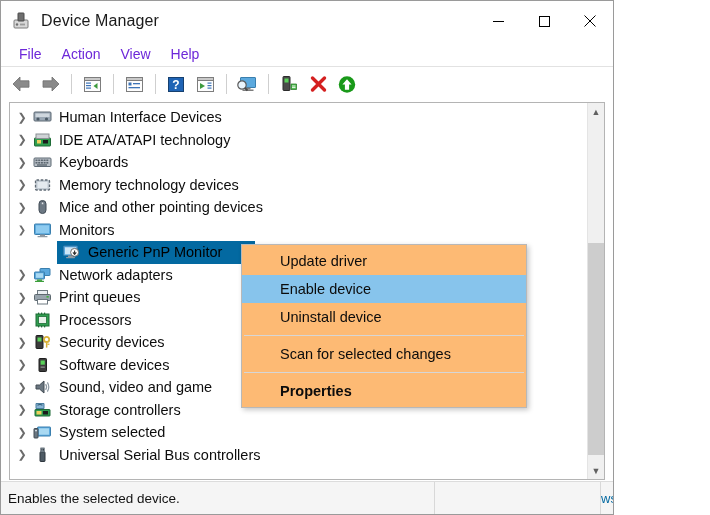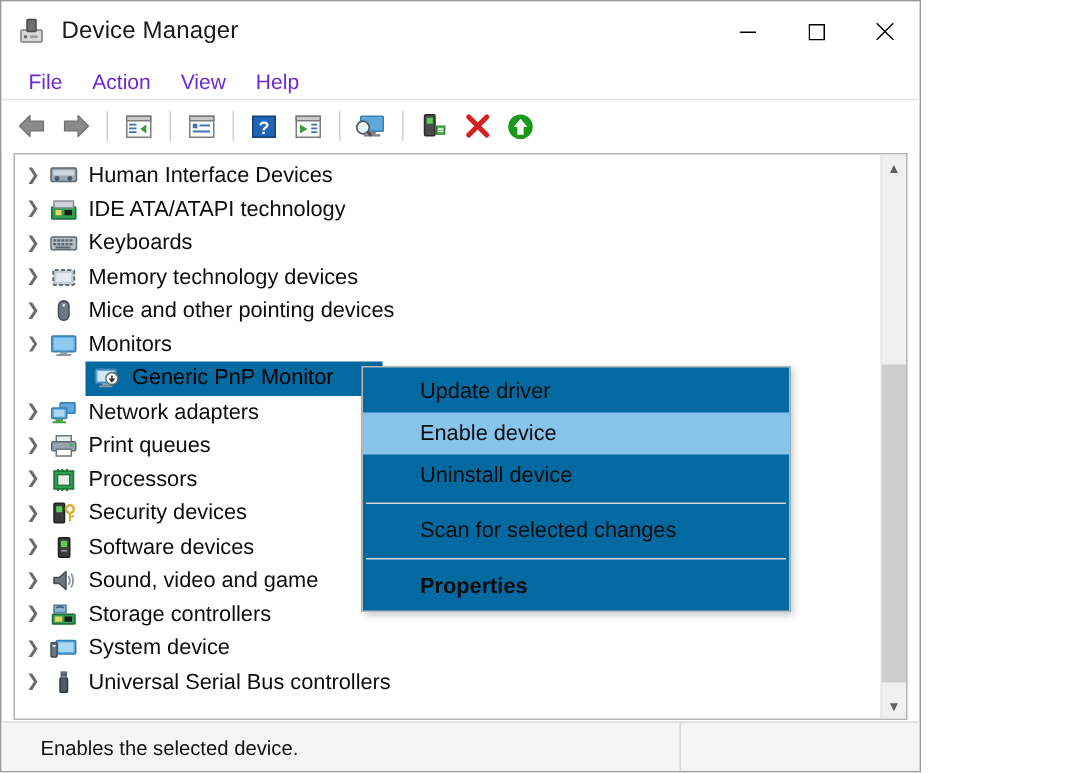--- a/index.html
+++ b/index.html
@@ -202,21 +202,20 @@
     position: absolute;
     left: 0;
     right: 0;
     bottom: 0;
     height: 33px;
     background: #f5f5f5;
     border-top: 1px solid #dcdcdc;
     display: flex;
     align-items: center;
     box-sizing: border-box;
-    padding-left: 19px;
   }
   .status-pane-1 {
     flex: 0 0 434px;
     padding-left: 7px;
     font-size: 13.5px;
     color: #121212;
     border-right: 1px solid #d8d8d8;
     height: 100%;
     display: flex;
     align-items: center;
@@ -240,21 +239,21 @@
     font-family: Liberation Sans, sans-serif;
     box-sizing: border-box;
   }
 
   
   .ctxmenu {
     position: absolute;
     left: 240px;
     top: 243px;
     width: 286px;
-    background: #0369a1;
+    background: #fdba74;
     border: 1px solid #b8b8b8;
     box-shadow: 2px 2px 5px rgba(0,0,0,0.22);
     padding: 2px 0;
     box-sizing: border-box;
     z-index: 50;
   }
   .ctx-item {
     height: 28px;
     display: flex;
     align-items: center;
@@ -615,21 +614,21 @@
       <div class="tree-row">
         <span class="chev">❯</span>
         <span class="ico">
           <svg width="19" height="16" viewBox="0 0 19 16">
             <rect x="4.5" y="3" width="13" height="9" rx="0.6" fill="#5ba9de" stroke="#3a7fae" stroke-width="1"></rect>
             <rect x="6" y="4.3" width="10" height="6.4" fill="#a9d9f2"></rect>
             <rect x="1" y="4.5" width="4" height="9.5" rx="0.6" fill="#6a7680" stroke="#434c54" stroke-width="1"></rect>
             <rect x="2" y="6" width="2" height="1.3" fill="#cfd7de"></rect>
           </svg>
         </span>
-        <span class="lbl">System device</span>
+        <span class="lbl">System selected</span>
       </div>
 
       <div class="tree-row">
         <span class="chev">❯</span>
         <span class="ico">
           <svg width="19" height="16" viewBox="0 0 19 16">
             <rect x="7" y="5" width="5" height="9.5" rx="0.6" fill="#4e5a64" stroke="#2f373e" stroke-width="1"></rect>
             <rect x="7.8" y="1" width="3.4" height="4" fill="#8d98a2" stroke="#4e5a64" stroke-width="0.8"></rect>
             <rect x="8.5" y="2" width="0.9" height="1.6" fill="#303840"></rect>
             <rect x="10" y="2" width="0.9" height="1.6" fill="#303840"></rect>

